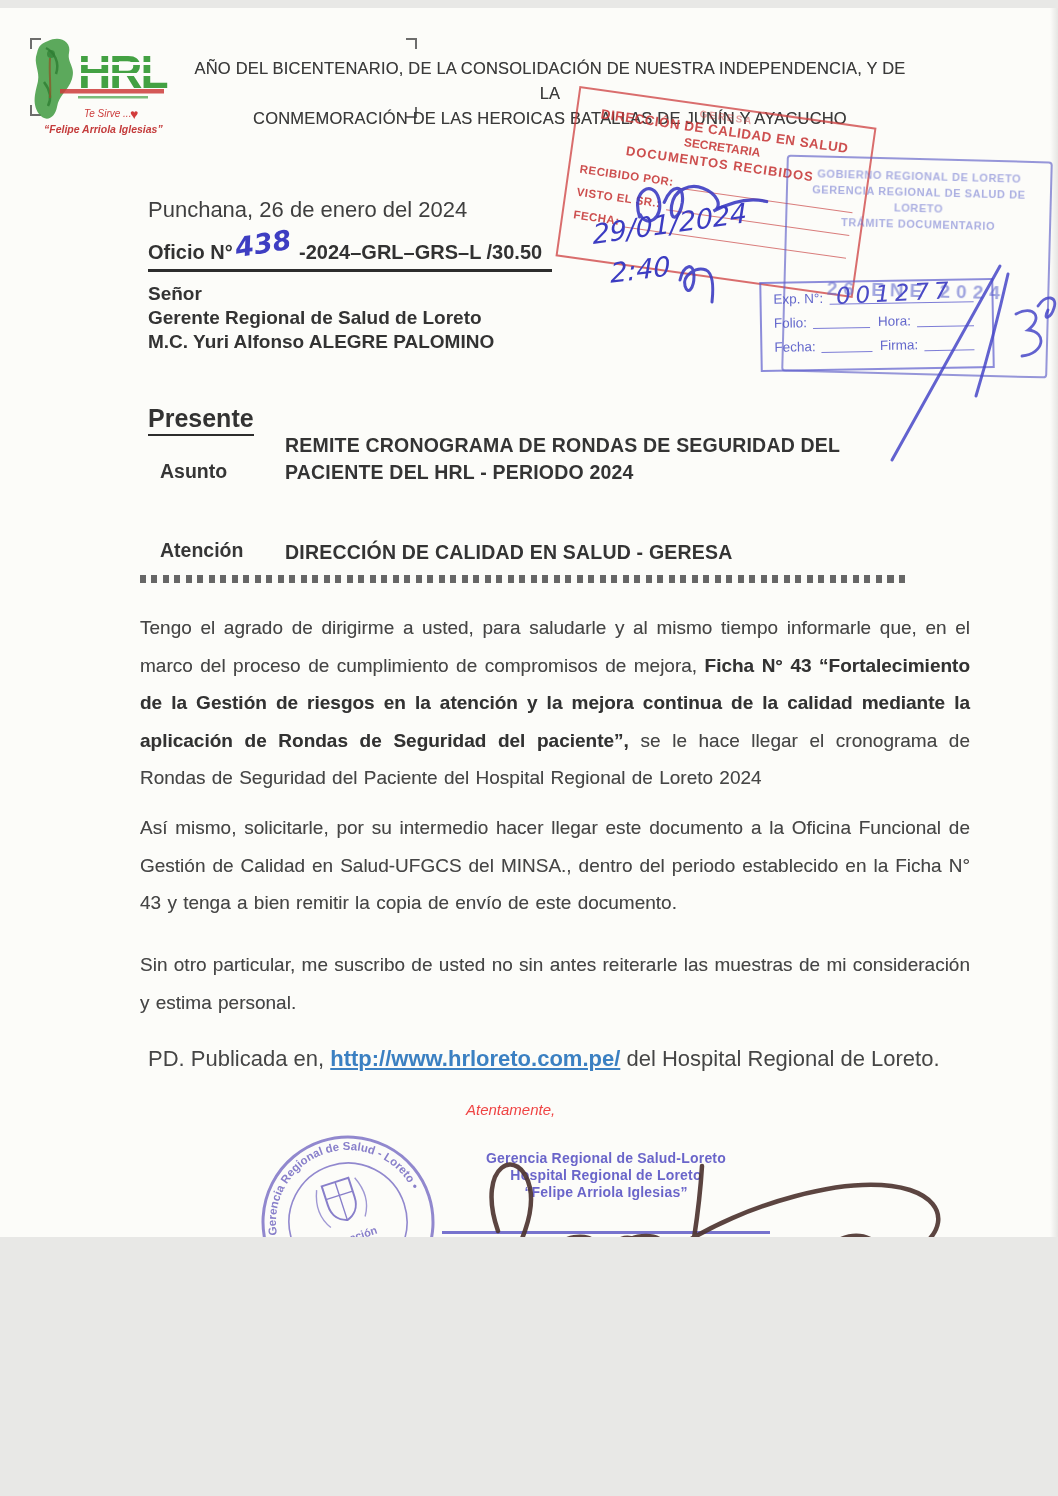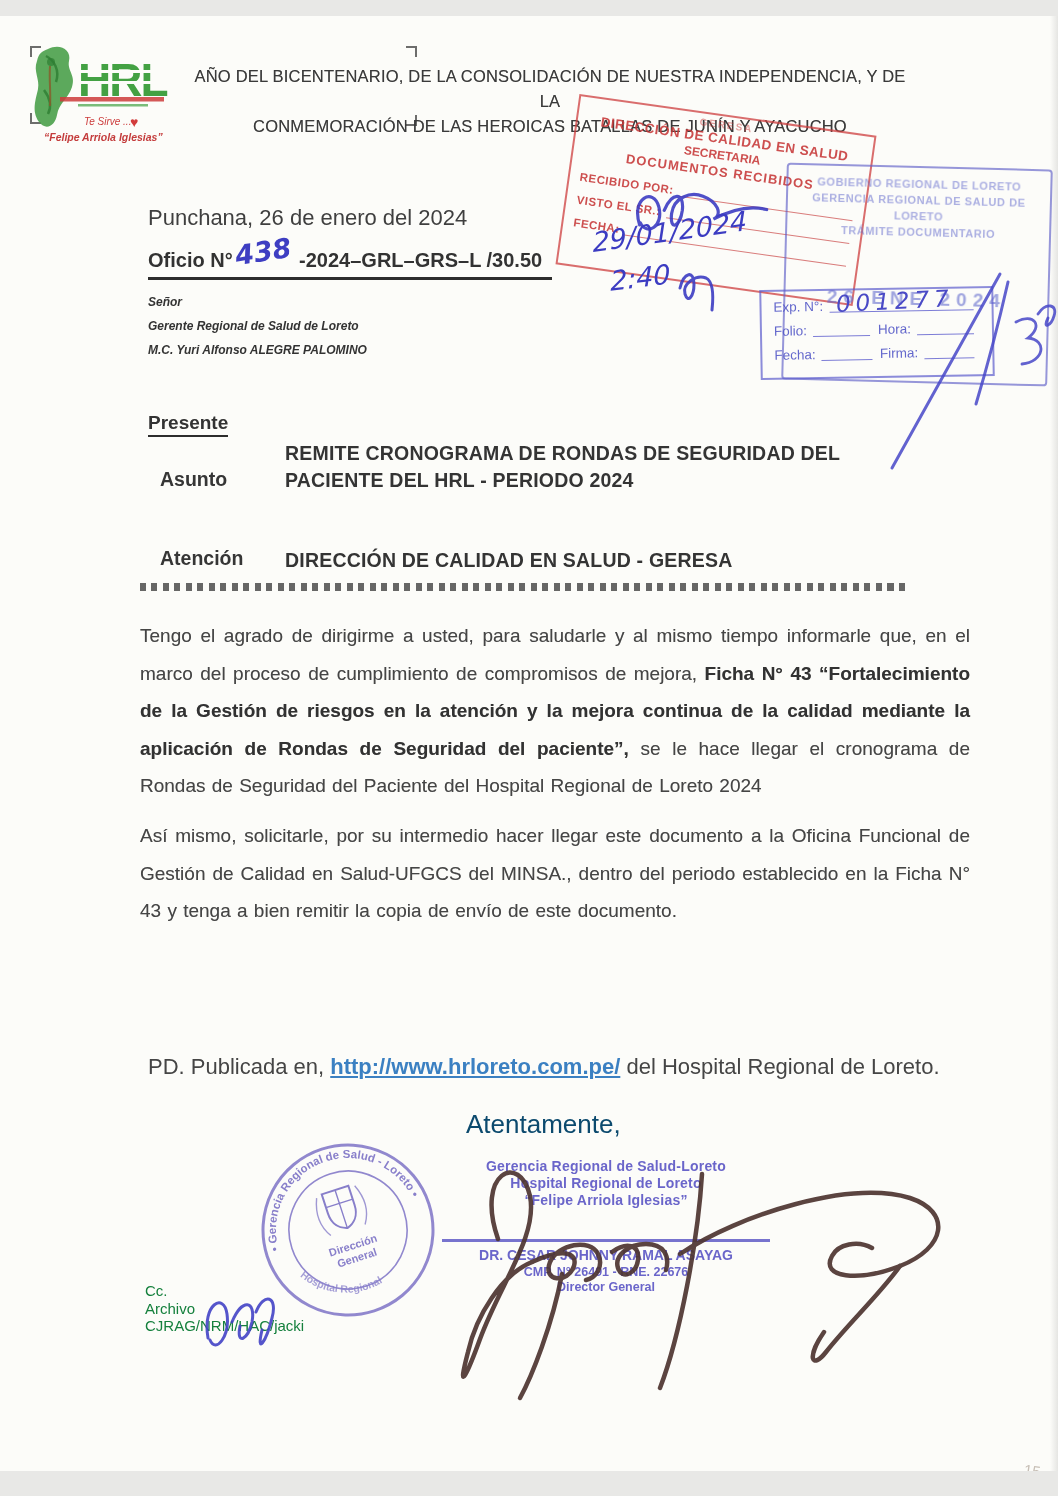--- a/index.html
+++ b/index.html
@@ -1,18 +1,18 @@
 <!DOCTYPE html>
 <html><head>
 <meta charset="utf-8">
 <title>Oficio</title>
 <style>
   html,body{margin:0;padding:0;background:#e8e8e6;}
   .page{
-    position:relative;width:1058px;height:1455px;margin:16px auto;
+    position:relative;width:1058px;height:1229px;margin:8px auto;
     background:#fcfcf9;overflow:hidden;
     font-family:"Liberation Sans",sans-serif;color:#424242;
   }
   .abs{position:absolute;}
   .scan-edge{right:0;top:0;width:8px;height:100%;
     background:linear-gradient(90deg,rgba(0,0,0,0),rgba(110,110,110,.16));}
   
   .hdr{left:188px;top:48px;width:724px;text-align:center;
     font-size:16.5px;line-height:25px;color:#3a3a3a;letter-spacing:.2px;
     text-shadow:0 0 .5px rgba(0,0,0,.4);}
@@ -22,36 +22,36 @@
   .cm.tr{border-right:2px solid #222;border-top:2px solid #222;}
   .cm.bl{border-left:2px solid #222;border-bottom:2px solid #222;}
   .cm.br{border-right:2px solid #222;border-bottom:2px solid #222;}
   .dateline{left:148px;top:189px;font-size:22px;color:#3f3f3f;}
   .oficio{left:148px;top:226px;font-size:20px;}
   .oficio .line{display:inline-block;border-bottom:3px solid #2d2d2d;
     padding:0 10px 4px 0;font-weight:bold;color:#323232;}
   .hw{font-family:"DejaVu Sans",sans-serif;font-style:italic;color:#3e3ec2;}
   .hw-num{display:inline-block;font-size:27px;transform:rotate(-9deg);
     position:relative;top:-6px;margin:0 8px 0 2px;}
-  .addr{left:148px;top:274px;font-size:12px;line-height:24px;font-weight:bold;color:#333;font-style:italic;}
-  .presente{left:148px;top:396px;font-size:19px;font-weight:bold;color:#333;}
+  .addr{left:148px;top:274px;font-size:19px;line-height:24px;font-weight:bold;color:#333;}
+  .presente{left:148px;top:396px;font-size:25px;font-weight:bold;color:#333;}
   .presente span{border-bottom:2.5px solid #2d2d2d;padding-bottom:2px;}
   .lbl{left:160px;font-size:19.5px;font-weight:bold;color:#363636;}
   .subj{left:285px;width:640px;font-size:19.5px;font-weight:bold;color:#343434;
     line-height:27px;letter-spacing:.2px;}
   .dots{left:140px;top:567px;width:768px;height:8px;
     background:repeating-linear-gradient(90deg,#4c4c4c 0 6px,transparent 6px 11.5px);
     opacity:.85;}
   .para{left:140px;width:830px;font-size:19px;line-height:37.5px;
     text-align:justify;color:#454545;word-spacing:1px;
     text-shadow:0 0 .4px rgba(0,0,0,.25);}
   .para b{color:#323232;}
   .pd{left:148px;top:1038px;font-size:22px;color:#454545;}
   .pd a{color:#3b80c2;font-weight:bold;text-decoration:underline;}
-  .closing{left:466px;top:1093px;font-size:26px;color:#0c4a6e;}
+  .closing{left:466px;top:1093px;font-size:15px;color:#ef4444;font-style:italic;}
   .cc{left:145px;top:1266px;font-size:15px;line-height:17.5px;color:#15803d;}
   .pagemark{left:1024px;top:1446px;font-size:15px;color:#c7bfb6;
     transform:rotate(8deg);}
   
   .rstamp{left:566px;top:98px;width:296px;height:168px;
     transform:rotate(8deg);border:2.5px solid rgba(205,62,62,.75);
     color:rgba(198,55,55,.88);text-align:center;font-weight:bold;}
   .rstamp .tiny{font-size:10px;letter-spacing:2px;opacity:.55;margin-top:3px;}
   .rstamp .l1{font-size:13.5px;letter-spacing:.5px;margin-top:1px;}
   .rstamp .l2{font-size:12px;margin-top:2px;}
@@ -203,20 +203,21 @@
 
   <div class="abs lbl" style="top:531px;">Atención</div>
   <div class="abs subj" style="top:531px;">DIRECCIÓN DE CALIDAD EN SALUD - GERESA</div>
 
   <div class="abs dots"></div>
 
   <div class="abs para" style="top:601px;"><span>Tengo el agrado de dirigirme a usted, para saludarle y al mismo tiempo informarle que, en el marco del proceso de cumplimiento de compromisos de mejora, </span><b>Ficha N° 43 “Fortalecimiento de la Gestión de riesgos en la atención y la mejora continua de la calidad mediante la aplicación de Rondas de Seguridad del paciente”,</b><span> se le hace llegar el cronograma de Rondas de Seguridad del Paciente del Hospital Regional de Loreto 2024</span></div>
 
   <div class="abs para" style="top:801px;">Así mismo, solicitarle, por su intermedio hacer llegar este documento a la Oficina Funcional de Gestión de Calidad en Salud-UFGCS del MINSA., dentro del periodo establecido en la Ficha N° 43 y tenga a bien remitir la copia de envío de este documento.</div>
 
+  <div class="abs para" style="top:938px;">Sin otro particular, me suscribo de usted no sin antes reiterarle las muestras de mi consideración y estima personal.</div>
 
   <div class="abs pd"><span>PD. Publicada en, </span><a href="#">http://www.hrloreto.com.pe/</a><span>  del Hospital Regional de Loreto.</span></div>
 
   <div class="abs closing">Atentamente,</div>
 
   <svg class="abs" style="left:250px;top:1116px;" width="196" height="196" viewBox="0 0 196 196">
     <g transform="rotate(-18 98 98)" opacity="0.82">
       <circle cx="98" cy="98" r="85" fill="none" stroke="#7a6fc5" stroke-width="3"></circle>
       <circle cx="98" cy="98" r="59" fill="none" stroke="#7a6fc5" stroke-width="1.6"></circle>
       <defs>

